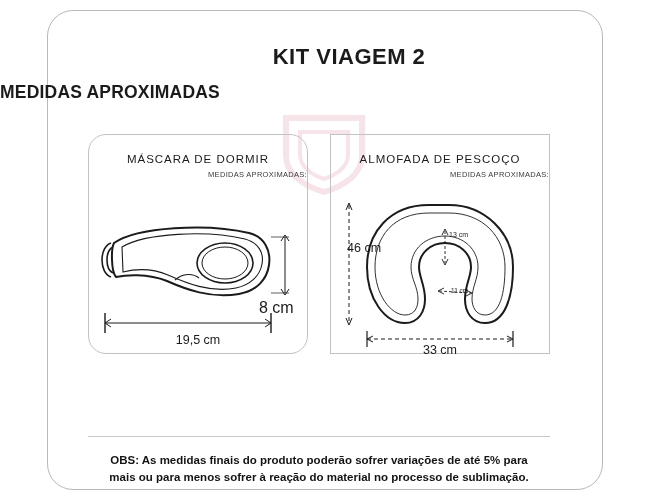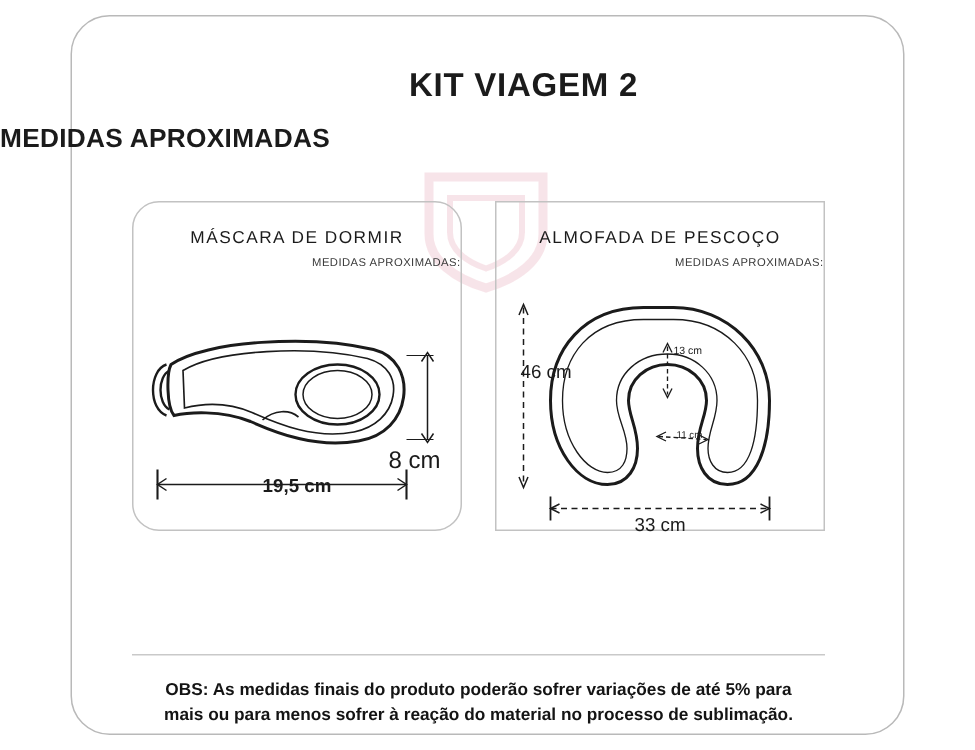--- a/index.html
+++ b/index.html
@@ -166,21 +166,21 @@
       <line x1="182" y1="112" x2="200" y2="112" stroke="#1b1b1b" stroke-width="0.7"></line>
 
       <line x1="16" y1="142" x2="182" y2="142" stroke="#1b1b1b" stroke-width="1"></line>
       <line x1="16" y1="132" x2="16" y2="152" stroke="#1b1b1b" stroke-width="1.4"></line>
       <line x1="182" y1="132" x2="182" y2="152" stroke="#1b1b1b" stroke-width="1.4"></line>
       <path d="M22 138 L16 142 L22 146" fill="none" stroke="#1b1b1b" stroke-width="1"></path>
       <path d="M176 138 L182 142 L176 146" fill="none" stroke="#1b1b1b" stroke-width="1"></path>
     </svg>
 
     <div style="position:absolute; left:170px; top:128px; font-size:16px;margin-top:36px;">8 cm</div>
-    <div style="position:absolute; left:0; right:0; top:182px; text-align:center; font-size:12.5px;font-weight:bold;">19,5 cm</div>
+    <div style="position:absolute; left:0; right:0; top:198px; text-align:center; font-size:12.5px;">19,5 cm</div>
   </div>
 
   <div class="panel" id="panel-pillow">
     <div class="panel-title">ALMOFADA DE PESCOÇO</div>
     <div class="panel-subtitle">MEDIDAS APROXIMADAS:</div>
 
     <svg class="panel-art" viewBox="0 0 218 172">
 
       <path d="M106 24
                C66 24 44 52 44 86

